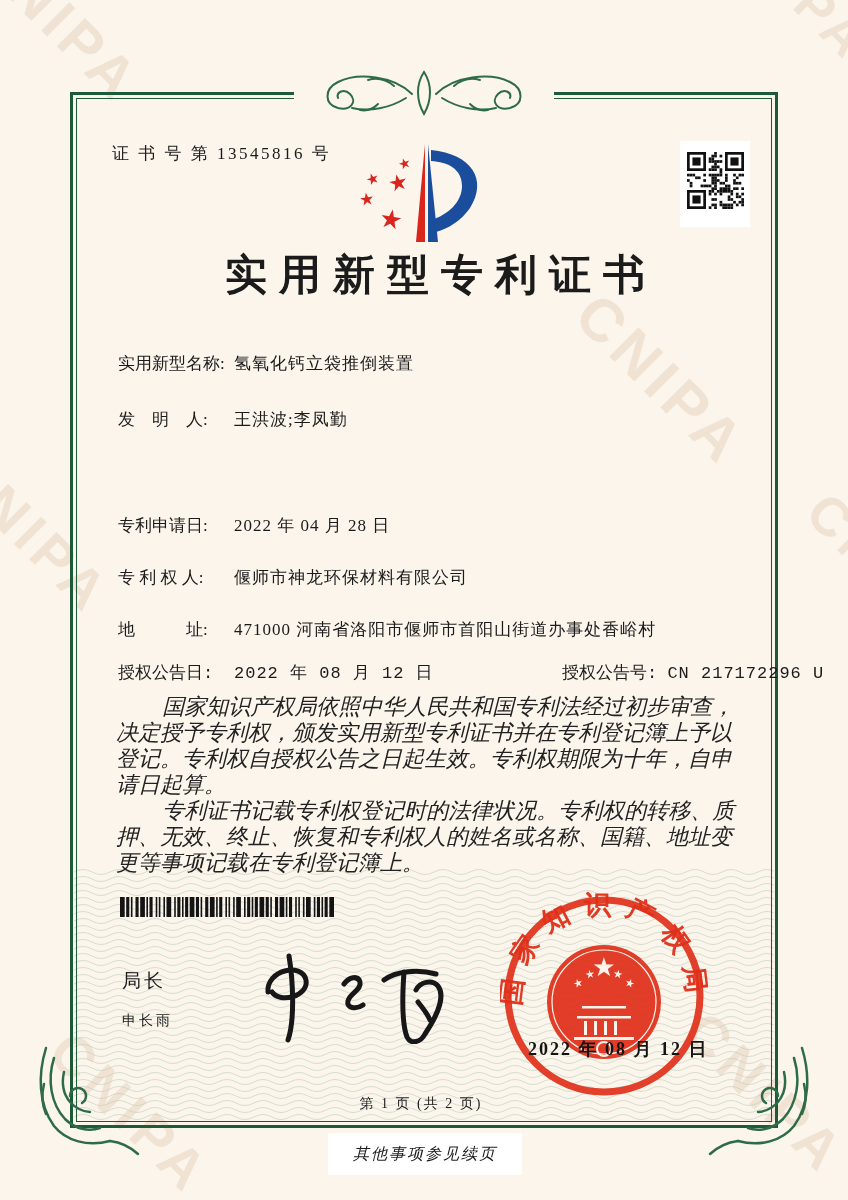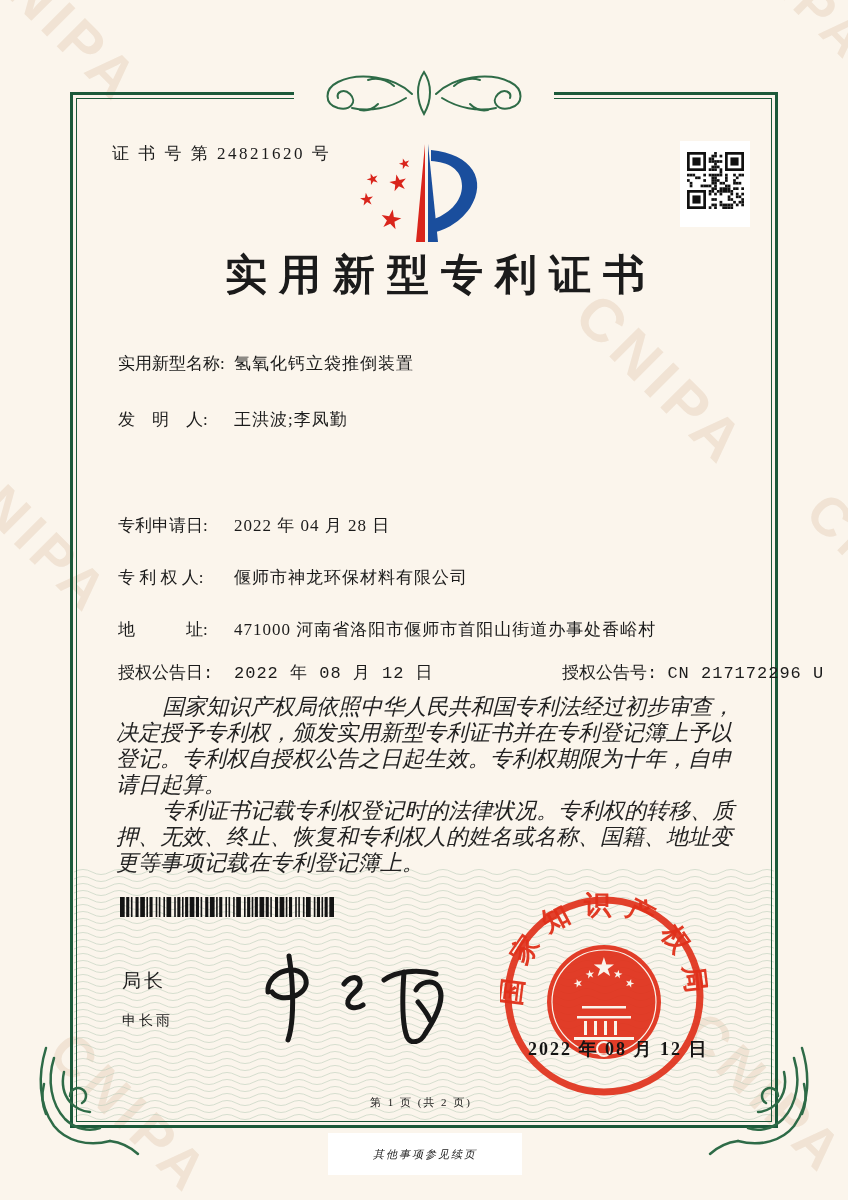--- a/index.html
+++ b/index.html
@@ -41,25 +41,25 @@
   .body-text p{margin:0;text-indent:2.1em;font-size:22px;line-height:26px;color:#222;}
 
   
   .barcode{left:120px;top:897px;z-index:4;}
   .director-title{left:122px;top:968px;font-size:19px;letter-spacing:3px;z-index:4;}
   .director-name{left:122px;top:1012px;font-size:14px;letter-spacing:3px;z-index:4;}
   .signature{left:252px;top:944px;z-index:5;}
   .seal{left:500px;top:892px;z-index:5;}
   .seal-date{left:528px;top:1037px;font-size:18px;font-weight:bold;letter-spacing:2px;
              color:#141414;z-index:6;}
-  .page-info{left:70px;top:1095px;width:702px;text-align:center;font-size:11px;
+  .page-info{left:70px;top:1095px;width:702px;text-align:center;font-size:14px;
              letter-spacing:2px;z-index:4;}
   .footer-note-patch{left:328px;top:1133px;width:194px;height:42px;background:#ffffff;
              display:flex;align-items:center;justify-content:center;z-index:4;}
-  .footer-note{font-size:11px;letter-spacing:2px;font-style:italic;}
+  .footer-note{font-size:16px;letter-spacing:2px;font-style:italic;}
 </style>
 </head>
 <body>
 
 <div class="page">
 
   <div class="watermark" style="left:-45px;top:-15px;font-size:58px;">CNIPA</div>
   <div class="watermark" style="left:700px;top:-45px;font-size:52px;">CNIPA</div>
   <div class="watermark" style="left:555px;top:345px;font-size:60px;">CNIPA</div>
   <div class="watermark" style="left:-70px;top:500px;font-size:56px;">CNIPA</div>
@@ -139,21 +139,21 @@
     <g stroke="#2e6b47" fill="none" stroke-width="2.5" stroke-linecap="round">
       <path d="M10,4 C2,30 2,60 18,82 C30,97 52,103 74,97"></path>
       <path d="M18,14 C11,36 15,60 29,75 C39,85 53,88 64,84"></path>
       <path d="M28,28 q -4,18 6,30 q 8,9 20,10"></path>
       <path d="M34,52 a 8,8 0 1 1 12,7"></path>
       <path d="M74,97 q 16,2 28,13"></path>
       <path d="M8,40 q -4,16 2,30"></path>
     </g>
   </svg>
 
-  <div class="abs cert-number">证 书 号 第 24821620 号</div>
+  <div class="abs cert-number">证 书 号 第 13545816 号</div>
 
   <svg class="abs logo" width="165" height="118" viewBox="0 0 165 118">
     <polygon points="83,10 74,108 83,108" fill="#d9251c"></polygon>
     <polygon points="86,10 86,108 96,108" fill="#1a4e9d"></polygon>
     <path d="M89,16 C130,20 146,46 128,74 C116,91 100,97 89,99 L89,86 C106,81 120,68 120,52 C120,35 106,28 89,27 Z" fill="#1a4e9d"></path>
     <text x="58" y="36" font-size="14" fill="#d9251c" transform="rotate(-18 58 36)">★</text>
     <text x="48" y="58" font-size="22" fill="#d9251c" transform="rotate(-12 48 58)">★</text>
     <text x="26" y="52" font-size="15" fill="#d9251c" transform="rotate(-20 26 52)">★</text>
     <text x="18" y="72" font-size="17" fill="#d9251c" transform="rotate(-8 18 72)">★</text>
     <text x="36" y="92" font-size="26" fill="#d9251c" transform="rotate(10 36 92)">★</text>

